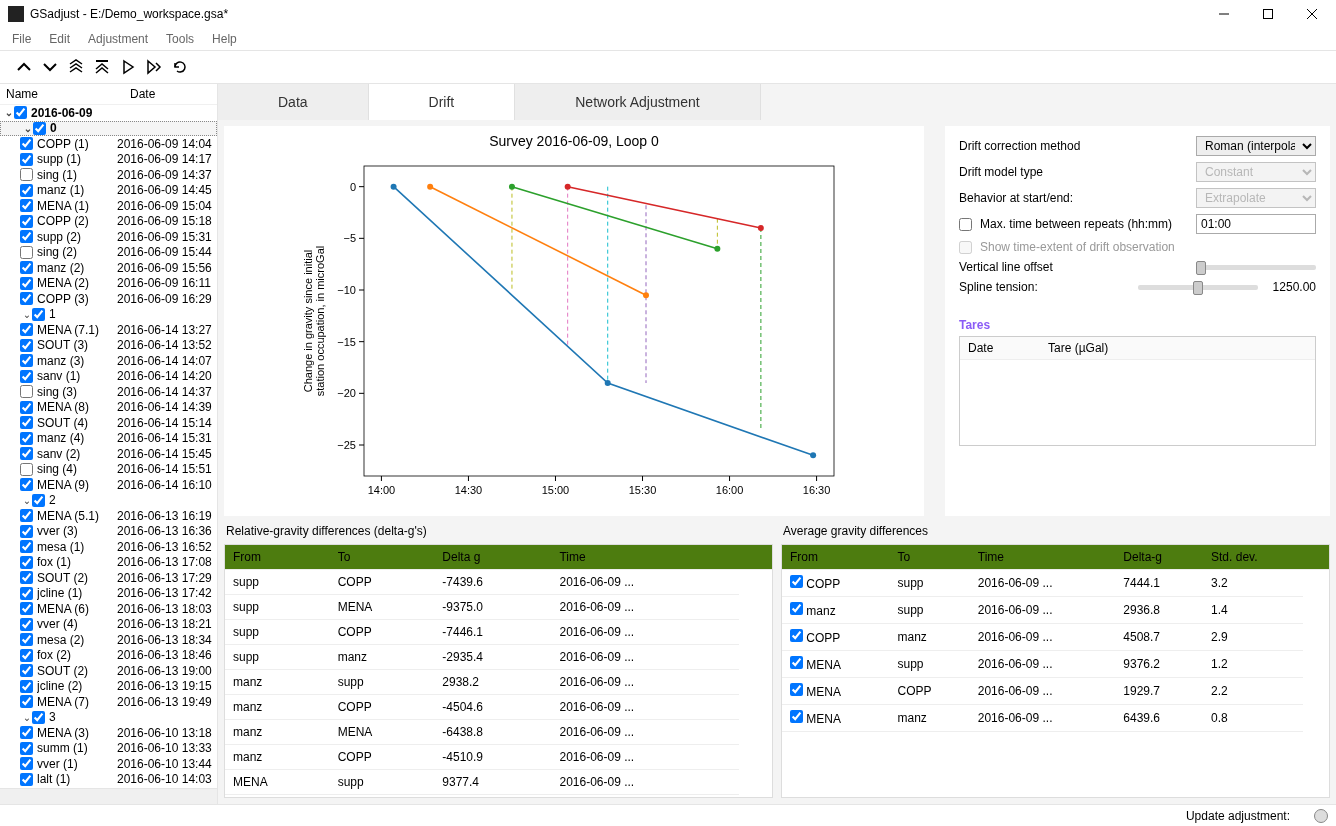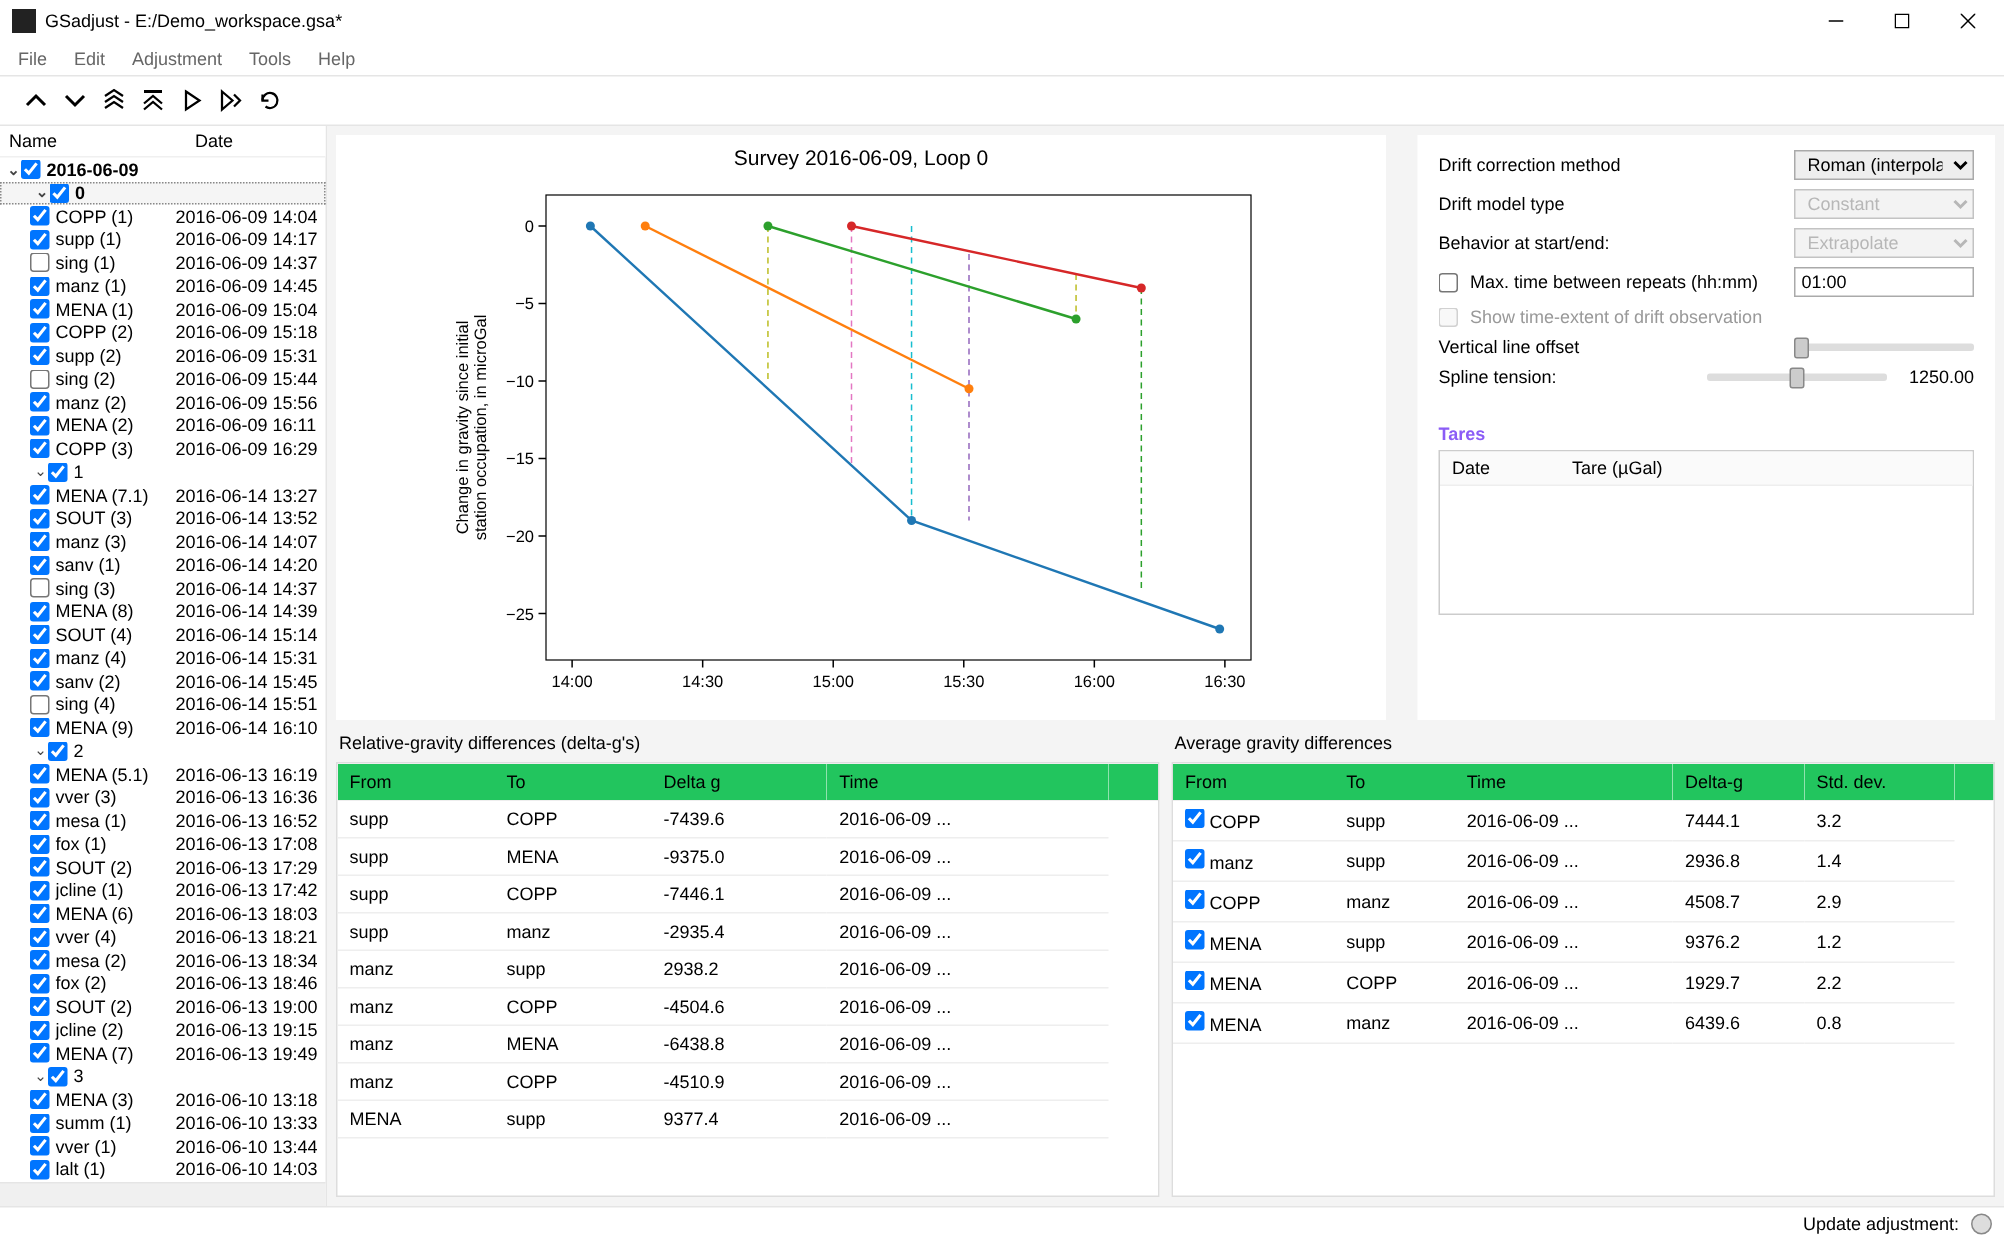--- a/index.html
+++ b/index.html
@@ -46,22 +46,22 @@
 .tares-title { font-weight:bold; margin:24px 0 4px; color:#8b5cf6; }
 .tares-table { border:1px solid #ccc; height:110px; }
 .tares-table .hdr { display:flex; background:#fafafa; border-bottom:1px solid #eee; }
 .tares-table .hdr > div { padding:4px 8px; width:80px; }
 .lower { display:flex; gap:8px; padding:0 6px 6px; flex:1; min-height:0; }
 .panel-title { font-size:12px; margin:2px 0 6px 2px; }
 .table-panel { flex:1; display:flex; flex-direction:column; min-width:0; }
 .table-wrap { flex:1; background:#fff; border:1px solid #ddd; overflow-y:scroll; }
 table { border-collapse: collapse; width: 100%; font-size:12px; }
 th, td { text-align:left; padding: 5px 8px; border-bottom:1px solid #eee; white-space:nowrap; }
-th { background:#22c55e; position:sticky; top:0; font-weight:normal; }
-.statusbar { height:22px; display:flex; align-items:center; justify-content:flex-end; padding:0 8px; border-top:1px solid #e5e5e5; font-size:12px; gap:8px;}
+th { background:#4d7c0f; position:sticky; top:0; font-weight:normal; }
+.statusbar { height:22px; display:flex; align-items:center; justify-content:flex-end; padding:0 8px; border-top:1px solid #e5e5e5; font-size:12px; gap:24px;}
 .status-led { width:14px; height:14px; border-radius:50%; border:1px solid #888; background:#ddd;}
 </style>
 </head>
 <body>
 
 <div class="titlebar">
   <div class="app-icon"></div>
   <div class="title">GSadjust - E:/Demo_workspace.gsa*</div>
   <div class="win-btn">
       <svg width="10" height="10">
@@ -359,20 +359,25 @@
         </div>
         <div class="tree-row d2">
           <span class="label ">hoff (1)</span>
           <span class="date">2016-06-10 14:24</span>
         </div>
       </div>
     <div class="tree-scroll-x"></div>
   </div>
 
   <div class="right-area">
+    <div class="tabbar">
+      <div class="tab">Data</div>
+      <div class="tab active">Drift</div>
+      <div class="tab">Network Adjustment</div>
+    </div>
 
     <div class="tab-content">
       <div class="upper">
         <div class="chart-wrap">
           <svg id="chart" width="560" height="390">
               <text x="280" y="20" text-anchor="middle" font-size="14">Survey 2016-06-09, Loop 0</text>
               <rect x="70" y="40" width="470" height="310" fill="none" stroke="#000" stroke-width="0.8"></rect>
               <line x1="70" y1="60.66666666666667" x2="65" y2="60.66666666666667" stroke="#000"></line>
               <text x="62" y="64.66666666666667" text-anchor="end" font-size="11">0</text>
               <line x1="70" y1="112.33333333333333" x2="65" y2="112.33333333333333" stroke="#000"></line>

